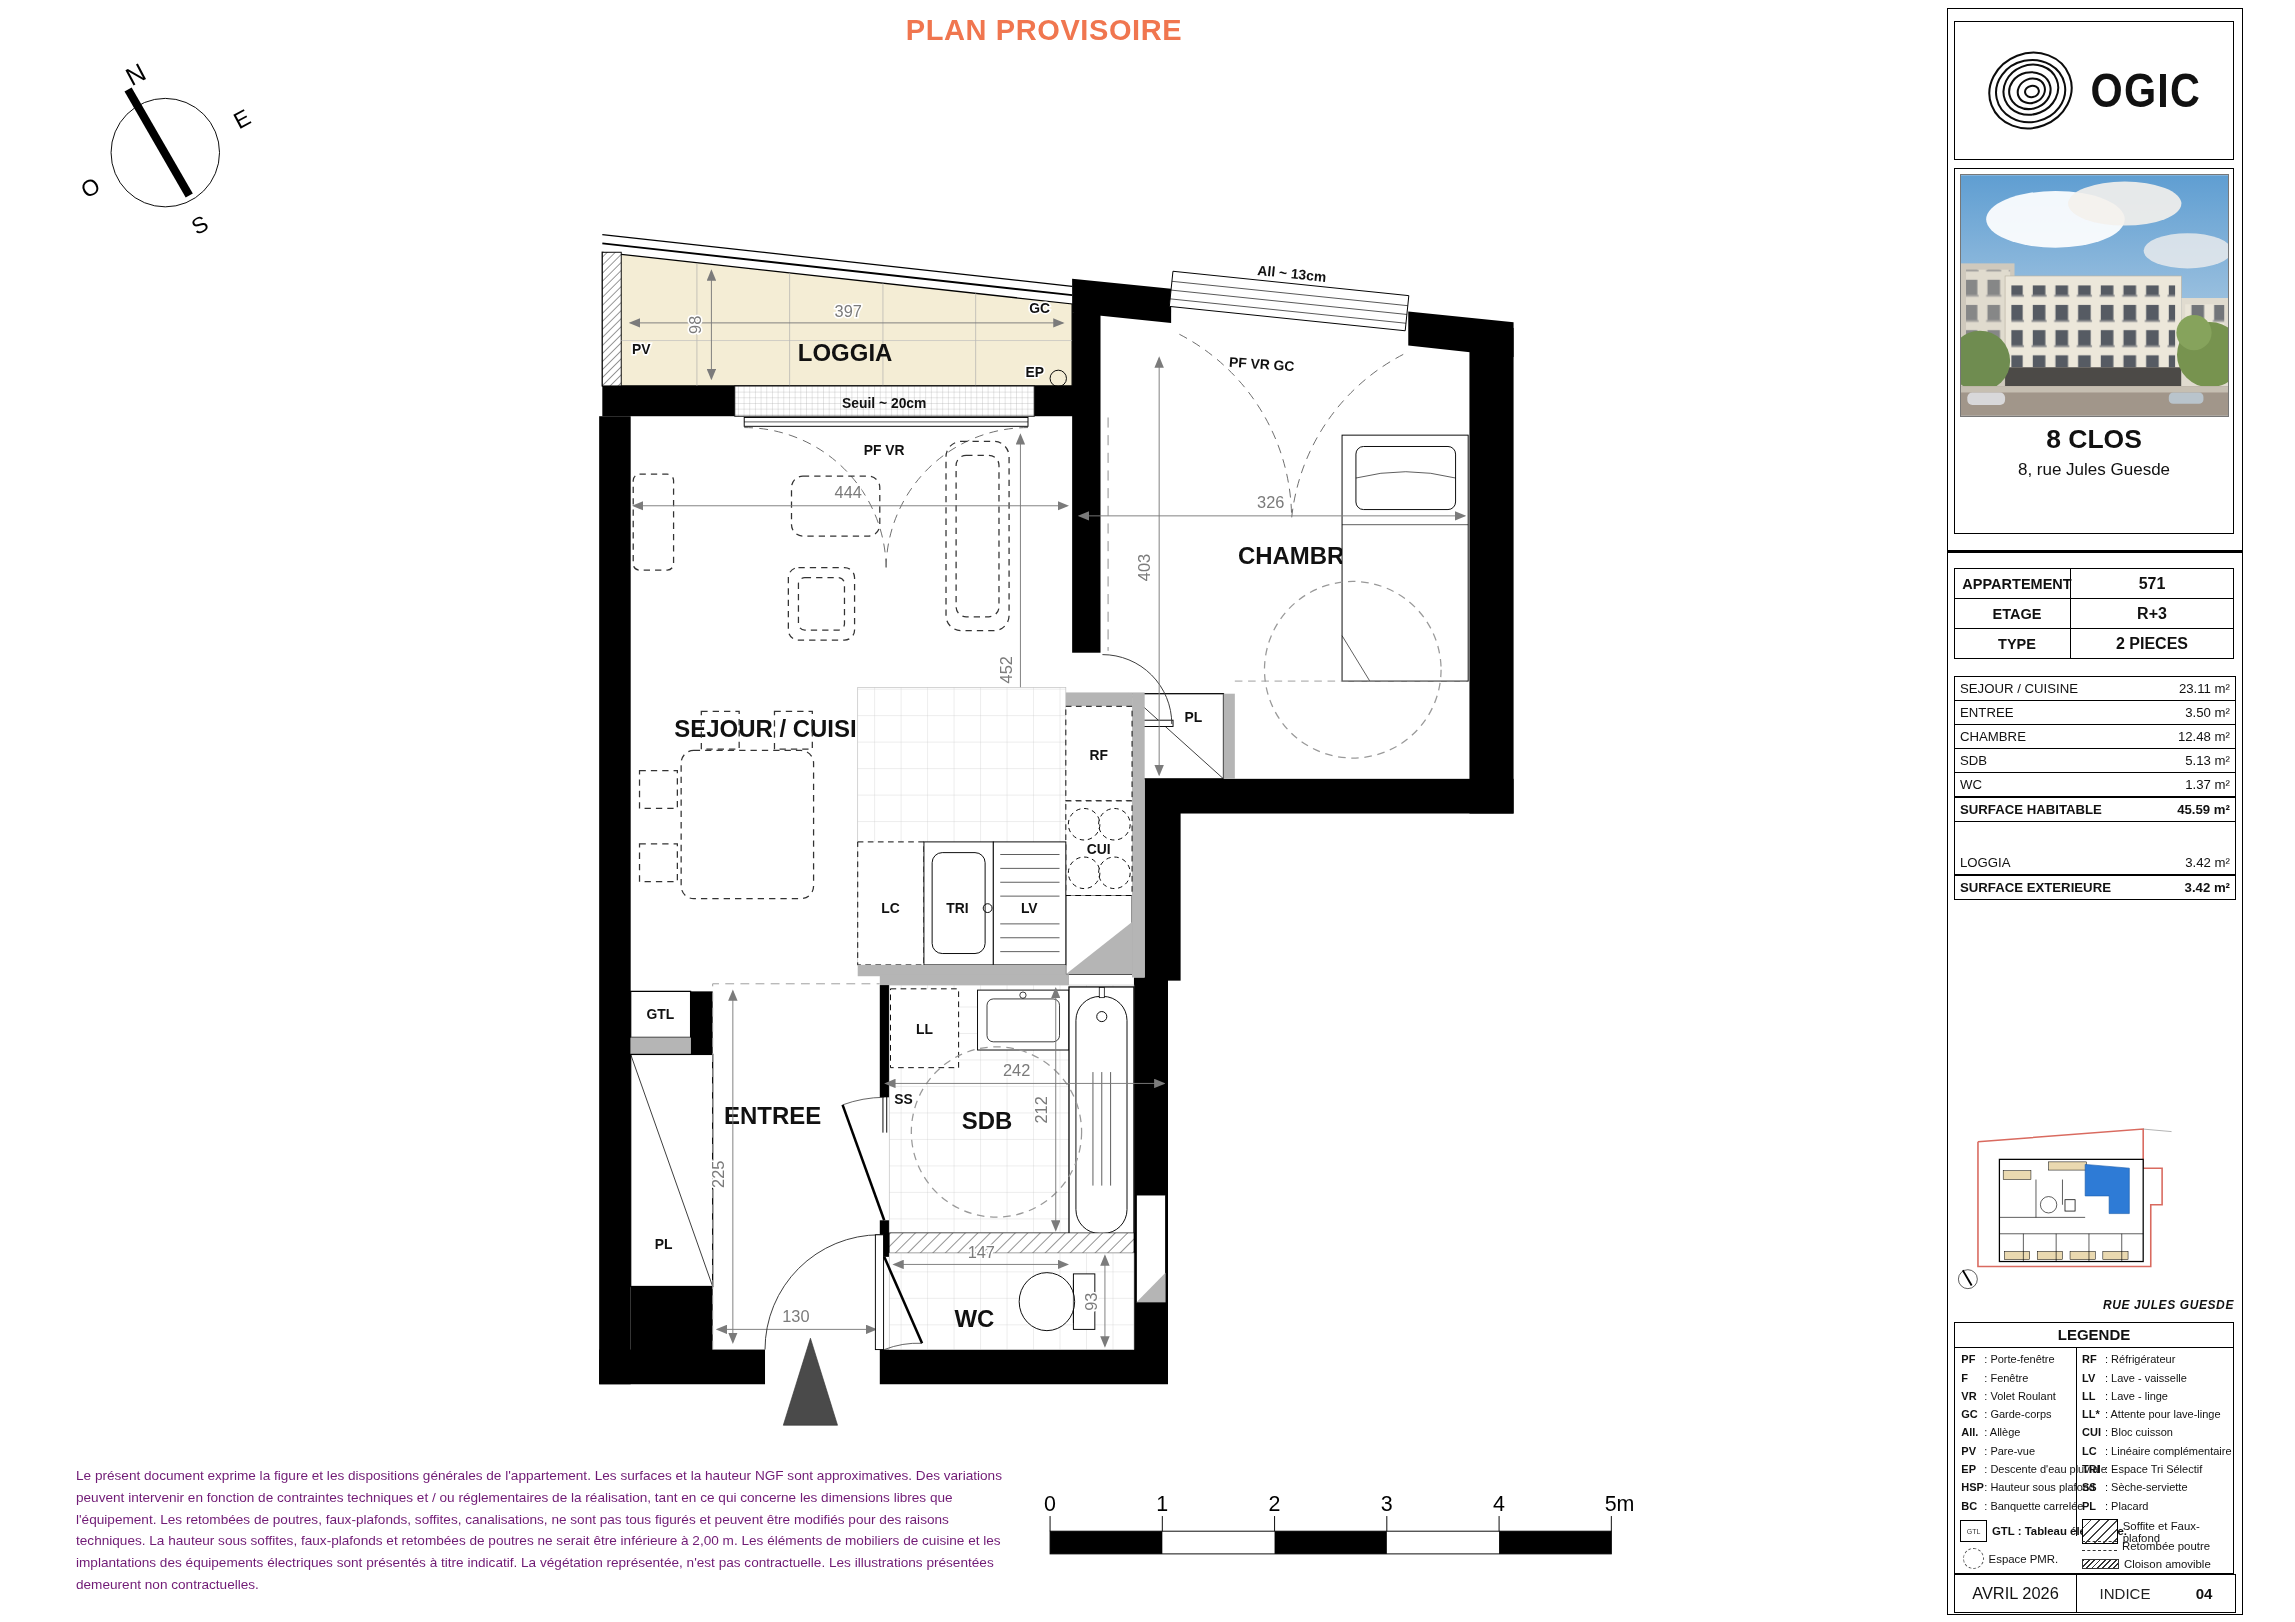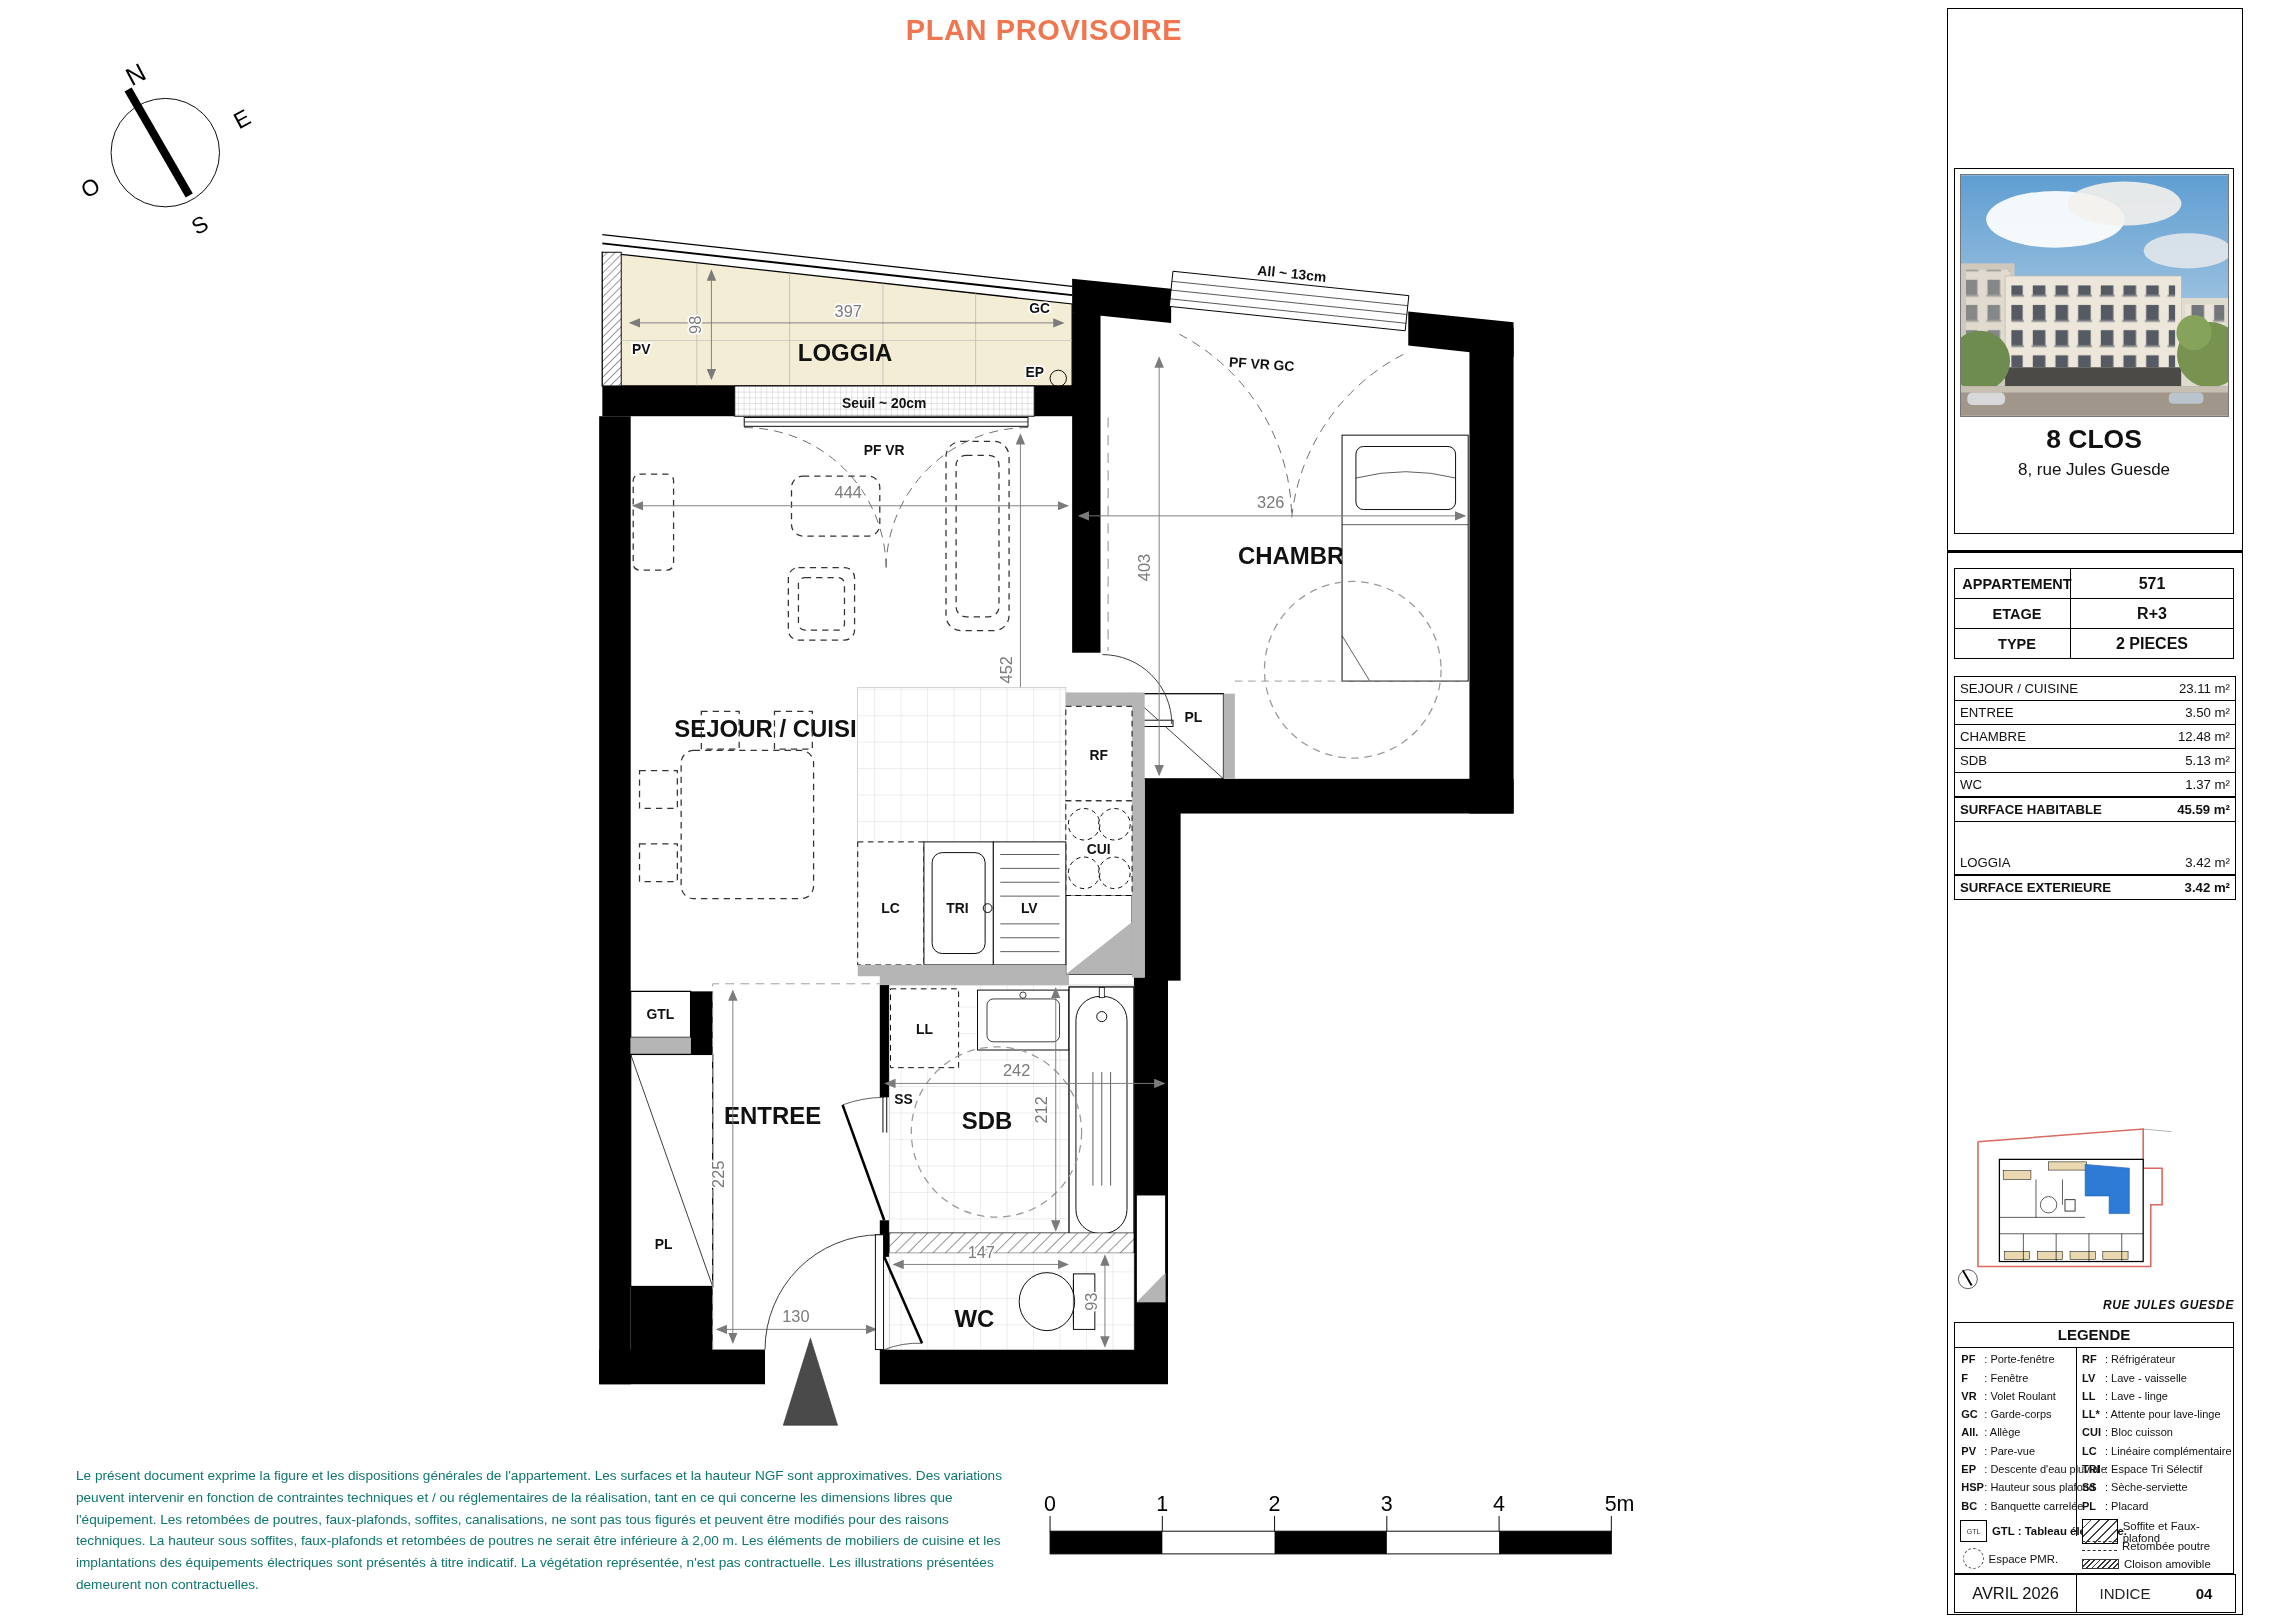--- a/index.html
+++ b/index.html
@@ -56,21 +56,21 @@
   .clo-chip{width:35px;height:8.2px;border:0.6px solid #333;
     background:repeating-linear-gradient(135deg,#333 0 1.3px,#fff 1.3px 3.8px);}
   
   #sb-footer{left:1954px;top:1574px;width:280px;height:37px;border:1.3px solid #000;display:flex;}
   .ftl{width:121px;border-right:1.3px solid #000;display:flex;align-items:center;justify-content:center;
        font-weight:normal;font-size:16.4px;}
   .ftr{flex:1;display:flex;align-items:center;justify-content:space-around;font-size:15px;}
   .ft-ind{color:#222;}
   .ft-val{font-weight:bold;}
   
-  #disclaimer{left:76px;top:1465px;width:946px;font-size:13.6px;line-height:1.6;color:#0f766e;}
+  #disclaimer{left:76px;top:1465px;width:946px;font-size:13.6px;line-height:1.6;color:#701a75;}
   svg{font-family:"Liberation Sans",sans-serif;}
   .roomlbl{font-weight:bold;font-size:38px;fill:#111;}
   .equip{font-weight:bold;font-size:22px;fill:#111;paint-order:stroke;stroke:#fff;stroke-width:5px;}
   .dim{font-size:26px;fill:#7b7b7b;paint-order:stroke;stroke:#fff;stroke-width:5px;}
   .wlbl{font-weight:bold;font-size:22px;fill:#111;}
 </style>
 </head>
 <body>
 
 <div id="page">
@@ -354,20 +354,35 @@
         <text x="2021" y="2396">2</text>
         <text x="2199" y="2396">3</text>
         <text x="2377" y="2396">4</text>
         <text x="2568" y="2396">5m</text>
       </g>
     </g>
   </svg>
 
   <div class="abs" id="sidebar-outer"></div>
 
+  <div class="sbox" id="ogic-box">
+    <div class="ogic-inner">
+      <svg width="95" height="101" viewBox="0 0 150 160">
+        <g transform="translate(75,80) rotate(-18)" fill="none" stroke="#0c0c0c" stroke-width="3.2">
+          <ellipse cx="2" cy="2" rx="11" ry="9" transform="rotate(8)"></ellipse>
+          <ellipse cx="1" cy="1" rx="22" ry="19" transform="rotate(-6)"></ellipse>
+          <ellipse cx="-1" cy="0" rx="33" ry="29" transform="rotate(5)"></ellipse>
+          <ellipse cx="1" cy="-1" rx="44" ry="39" transform="rotate(-4)"></ellipse>
+          <ellipse cx="0" cy="1" rx="55" ry="49" transform="rotate(6)"></ellipse>
+          <ellipse cx="0" cy="0" rx="66" ry="59" transform="rotate(-3)"></ellipse>
+        </g>
+      </svg>
+      <span class="ogic-word">OGIC</span>
+    </div>
+  </div>
 
   <div class="sbox" id="photo-box">
     <div id="photo-frame">
       <svg width="267" height="241" viewBox="0 0 424 382">
         <defs>
           <linearGradient id="sky" x1="0" y1="0" x2="0" y2="1">
             <stop offset="0" stop-color="#5f9ed2"></stop>
               <stop offset="1" stop-color="#cfdeea"></stop>
           </linearGradient>
           <pattern id="winpat" width="36" height="40" patternUnits="userSpaceOnUse">

